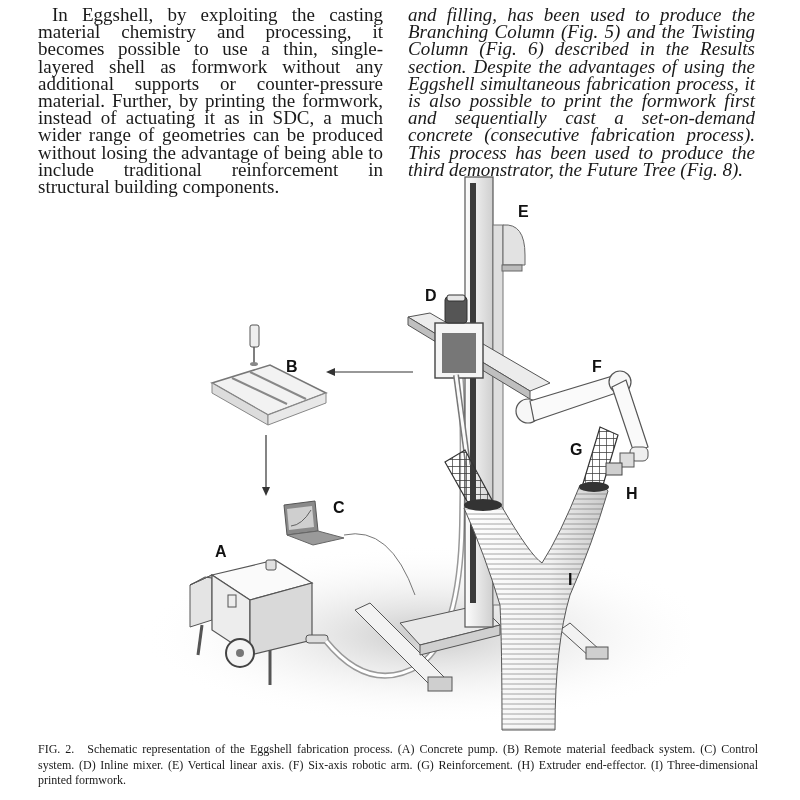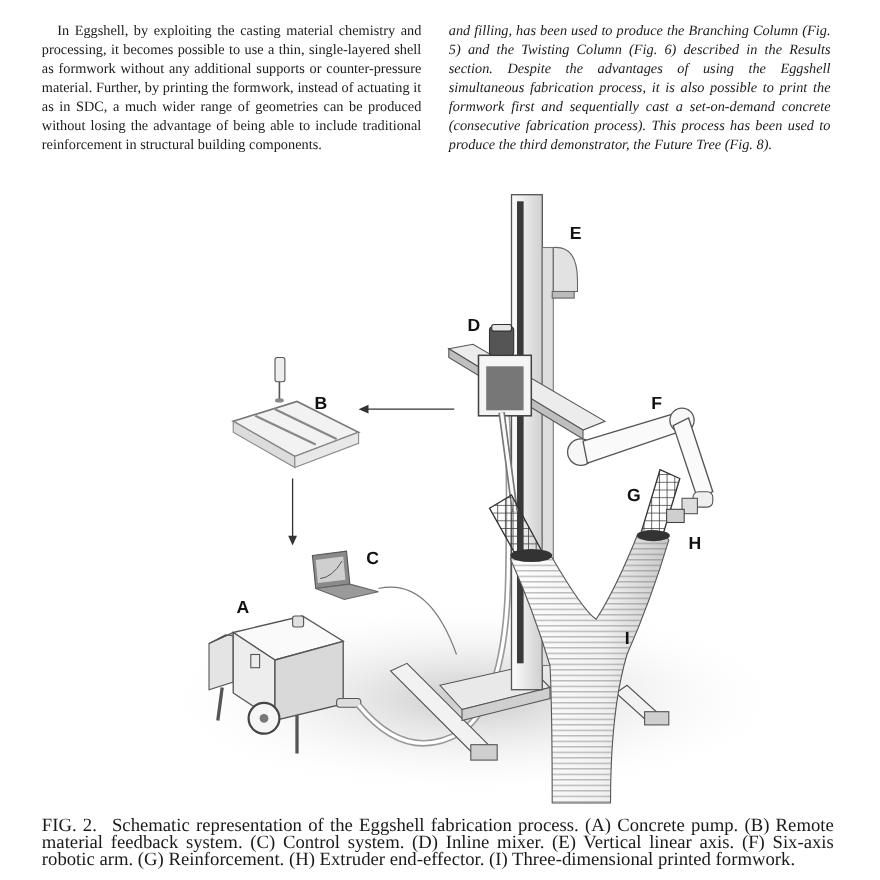--- a/index.html
+++ b/index.html
@@ -1,28 +1,28 @@
 <!DOCTYPE html>
 <html><head>
 <meta charset="utf-8">
 <style>
   html, body { margin: 0; padding: 0; background: #ffffff; }
   body { width: 800px; height: 800px; position: relative; overflow: hidden;
          font-family: "Liberation Serif", "DejaVu Serif", serif; color: #1a1a1a; }
-  .col { position: absolute; top: 19px; width: 345px; font-size: 13px; line-height: 17.2px;
+  .col { position: absolute; top: 6px; width: 345px; font-size: 19px; line-height: 17.2px;
          text-align: justify; hyphens: none; }
   .col p { margin: 0; }
   #col-left { left: 38px; }
   #col-left p { text-indent: 14px; }
   #col-right { left: 408px; width: 347px; font-style: italic; }
   #figure { position: absolute; left: 130px; top: 165px; width: 560px; height: 570px; }
   #figure svg { width: 100%; height: 100%; display: block; }
   .lbl { font-family: "Liberation Sans", "DejaVu Sans", sans-serif; font-weight: bold;
          font-size: 16px; fill: #111; }
-  #caption { position: absolute; left: 38px; top: 742px; width: 720px; font-size: 17px;
+  #caption { position: absolute; left: 38px; top: 742px; width: 720px; font-size: 12px;
              line-height: 15.5px; text-align: justify; }
   #caption .fig { margin-right: 8px; }
 </style>
 </head>
 <body>
 
 <div id="col-left" class="col">
   <p>In Eggshell, by exploiting the casting material chemistry and processing, it becomes possible to use a thin, single-layered shell as formwork without any additional supports or counter-pressure material. Further, by printing the formwork, instead of actuating it as in SDC, a much wider range of geometries can be produced without losing the advantage of being able to include traditional reinforcement in structural building components.</p>
 </div>
 <div id="col-right" class="col">

